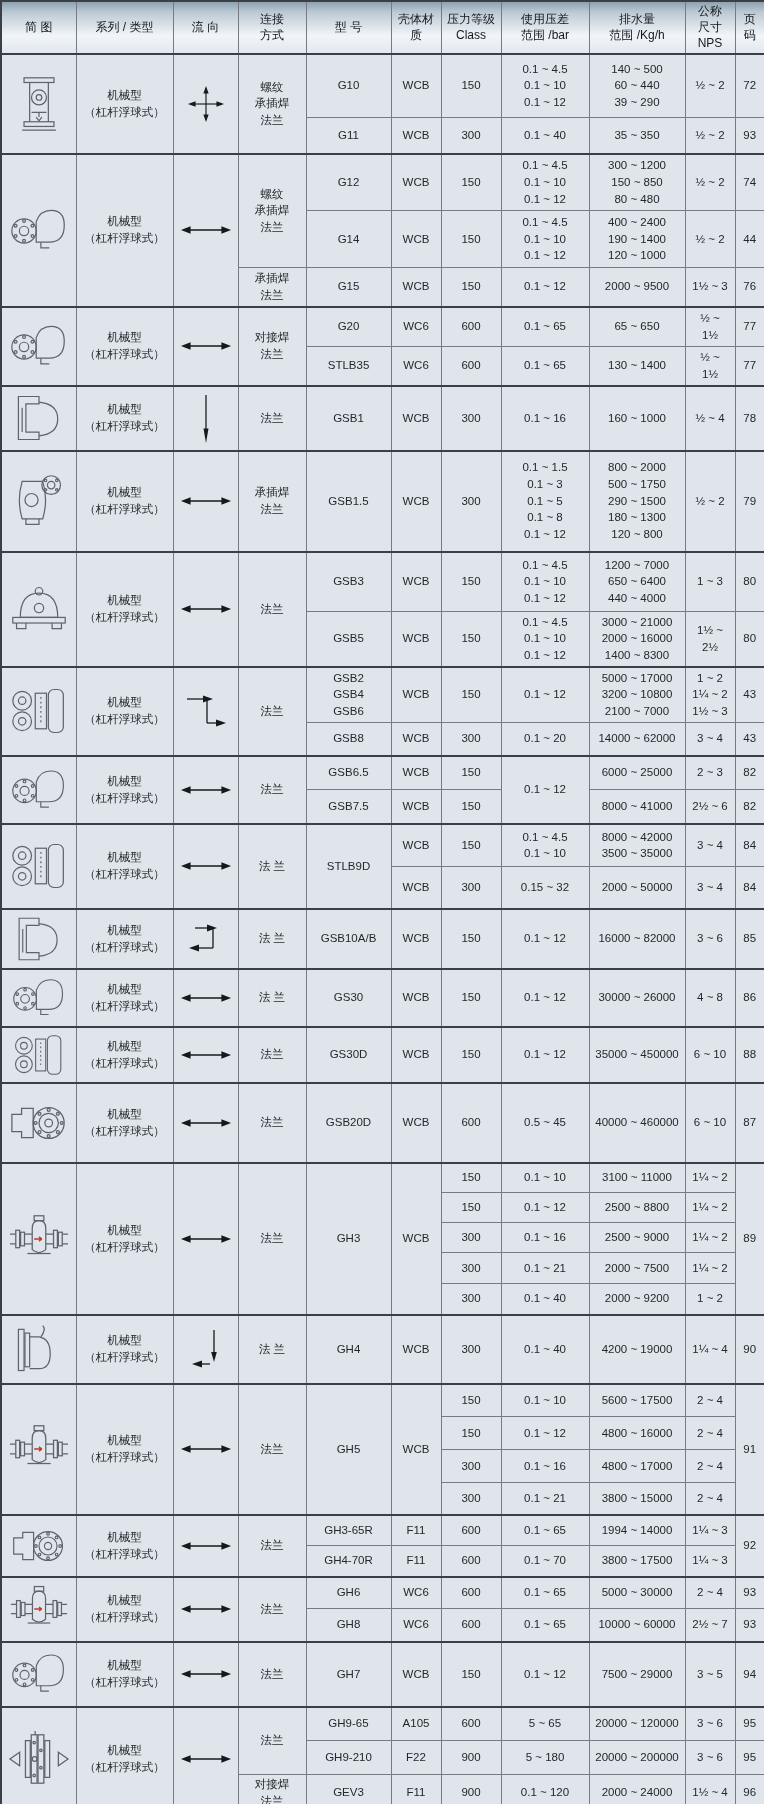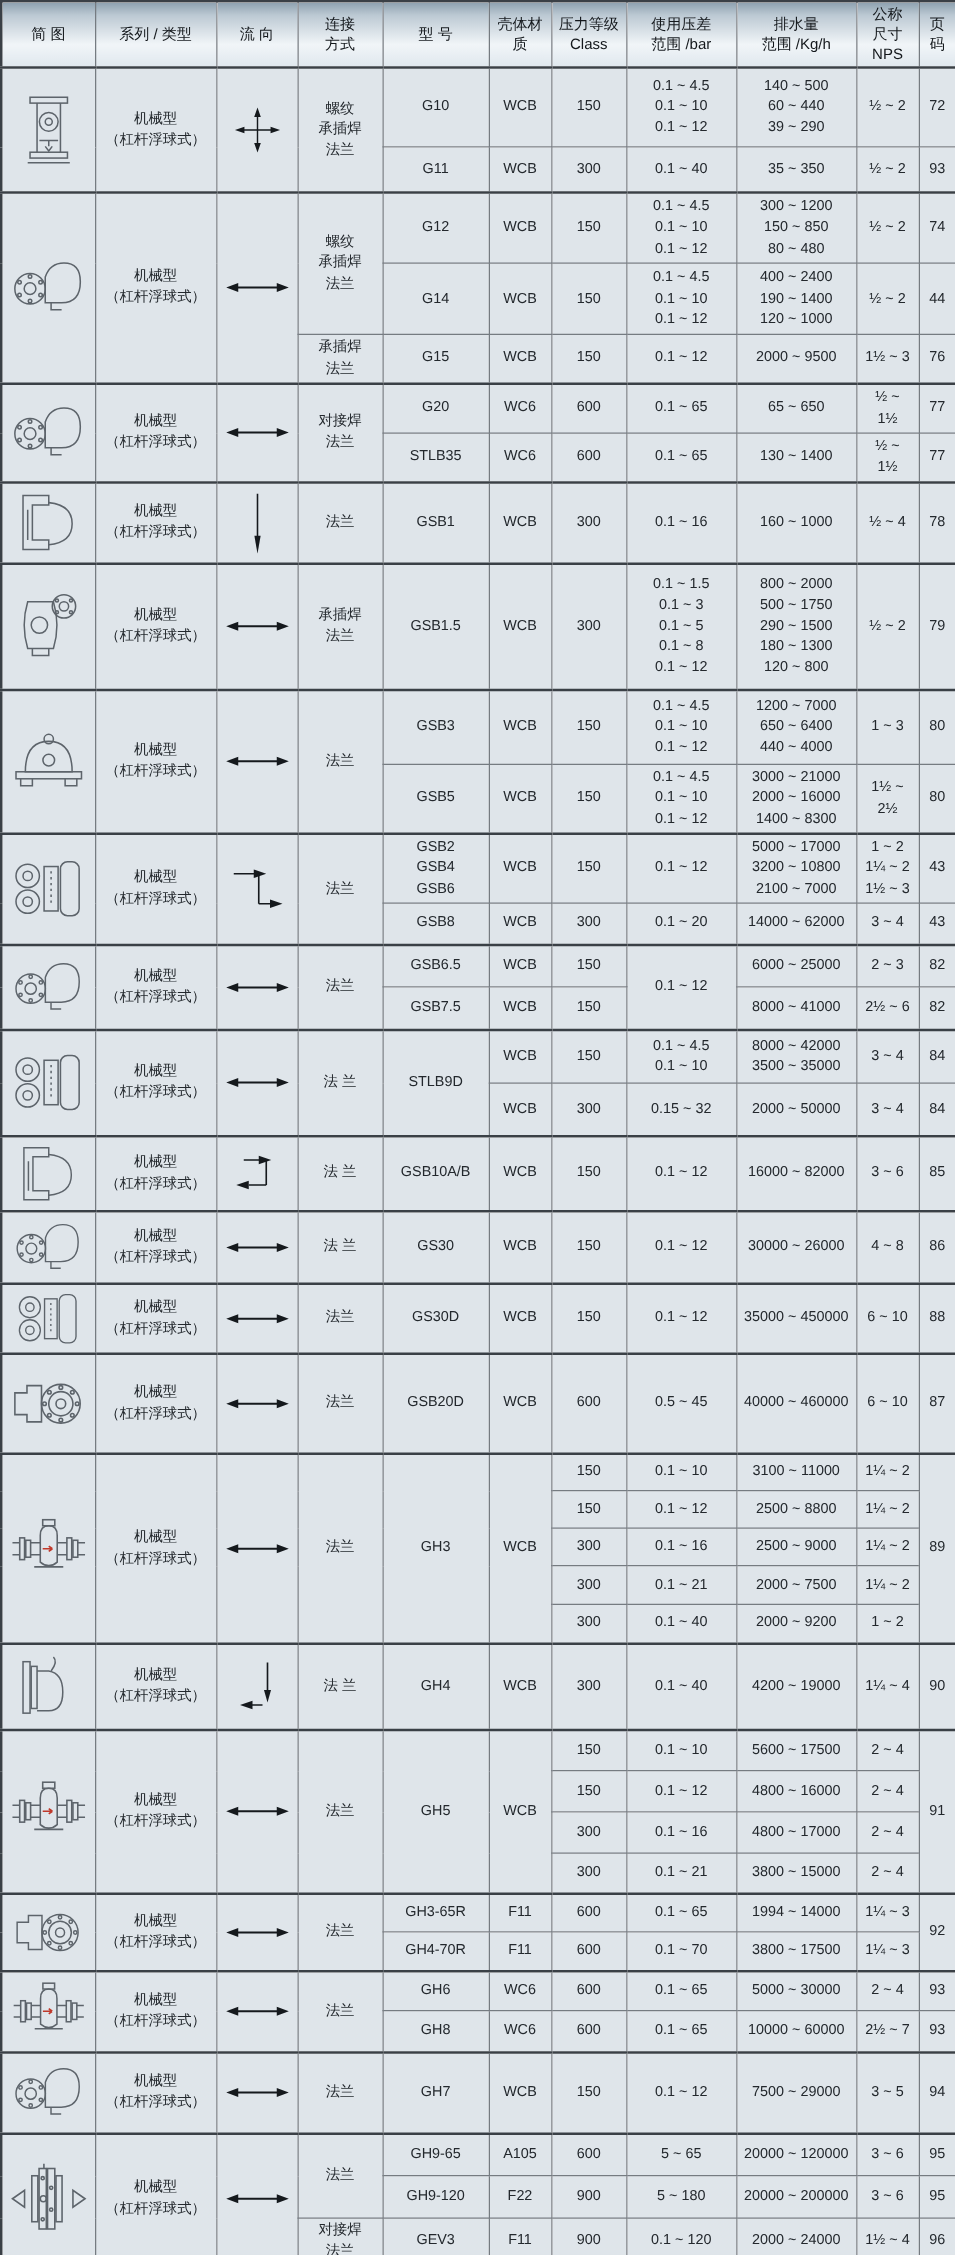--- a/index.html
+++ b/index.html
@@ -771,21 +771,21 @@
       <td rowspan="2">法兰</td>
       <td>GH9-65</td>
       <td>A105</td>
       <td>600</td>
       <td>5 ~ 65</td>
       <td>20000 ~ 120000</td>
       <td>3 ~ 6</td>
       <td>95</td>
     </tr>
     <tr style="height:34px">
-      <td>GH9-120</td>
+      <td>GH9-210</td>
       <td>F22</td>
       <td>900</td>
       <td>5 ~ 180</td>
       <td>20000 ~ 200000</td>
       <td>3 ~ 6</td>
       <td>95</td>
     </tr>
     <tr style="height:34px">
       <td>对接焊
 法兰</td>

